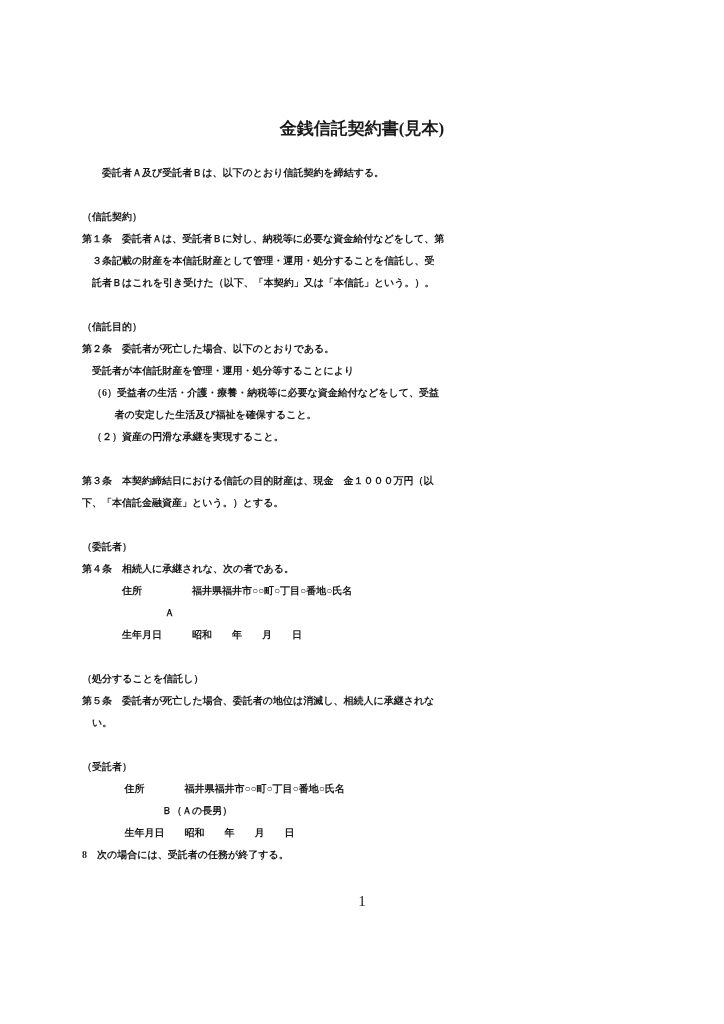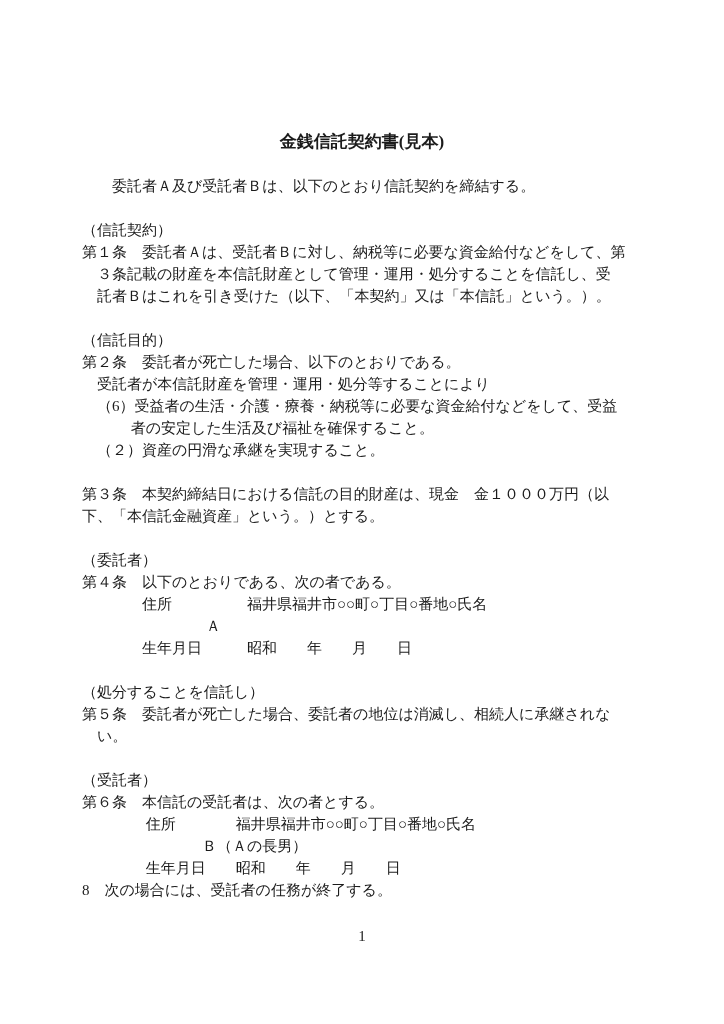--- a/index.html
+++ b/index.html
@@ -12,28 +12,28 @@
     width: 724px;
     height: 1024px;
     background: #ffffff;
     color: #1b1b1b;
     font-family: "Liberation Serif", "DejaVu Serif", serif;
     overflow: hidden;
   }
   .doc {
     padding: 118px 0 0 82px;
     width: 560px;
-    margin-top: 13px;
   }
   .line {
     height: 22px;
     line-height: 22px;
-    font-size: 15px;
+    font-size: 10px;
     white-space: pre;
     letter-spacing: 0;
+    font-weight: bold;
   }
   .line.blank { }
   .title-line {
     height: 22px;
     line-height: 22px;
     text-align: center;
     font-size: 17px;
     font-weight: bold;
     white-space: pre;
   }
@@ -63,31 +63,30 @@
         <div class="line">第２条　委託者が死亡した場合、以下のとおりである。</div>
         <div class="line">　受託者が本信託財産を管理・運用・処分等することにより</div>
         <div class="line">　（6）受益者の生活・介護・療養・納税等に必要な資金給付などをして、受益</div>
         <div class="line">　　　 者の安定した生活及び福祉を確保すること。</div>
         <div class="line">　（２）資産の円滑な承継を実現すること。</div>
         <div class="line blank">&nbsp;</div>
         <div class="line">第３条　本契約締結日における信託の目的財産は、現金　金１０００万円（以</div>
         <div class="line">下、「本信託金融資産」という。）とする。</div>
         <div class="line blank">&nbsp;</div>
         <div class="line">（委託者）</div>
-        <div class="line">第４条　以下のとおりである、次の者である。</div>
+        <div class="line">第４条　相続人に承継されな、次の者である。</div>
         <div class="line">　　　　住所　　　　　福井県福井市○○町○丁目○番地○氏名</div>
         <div class="line">　　　　　　　　 Ａ</div>
         <div class="line">　　　　生年月日　　　昭和　　年　　月　　日</div>
         <div class="line blank">&nbsp;</div>
         <div class="line">（処分することを信託し）</div>
         <div class="line">第５条　委託者が死亡した場合、委託者の地位は消滅し、相続人に承継されな</div>
         <div class="line">　い。</div>
         <div class="line blank">&nbsp;</div>
         <div class="line">（受託者）</div>
-        <div class="line">第６条　本信託の受託者は、次の者とする。</div>
         <div class="line">　　　　 住所　　　　福井県福井市○○町○丁目○番地○氏名</div>
         <div class="line">　　　　　　　　Ｂ（Ａの長男）</div>
         <div class="line">　　　　 生年月日　　昭和　　年　　月　　日</div>
         <div class="line">8　次の場合には、受託者の任務が終了する。</div>
       </div>
     <div class="page-num">1</div>
   </div>
 </div>
 
 </body></html>

